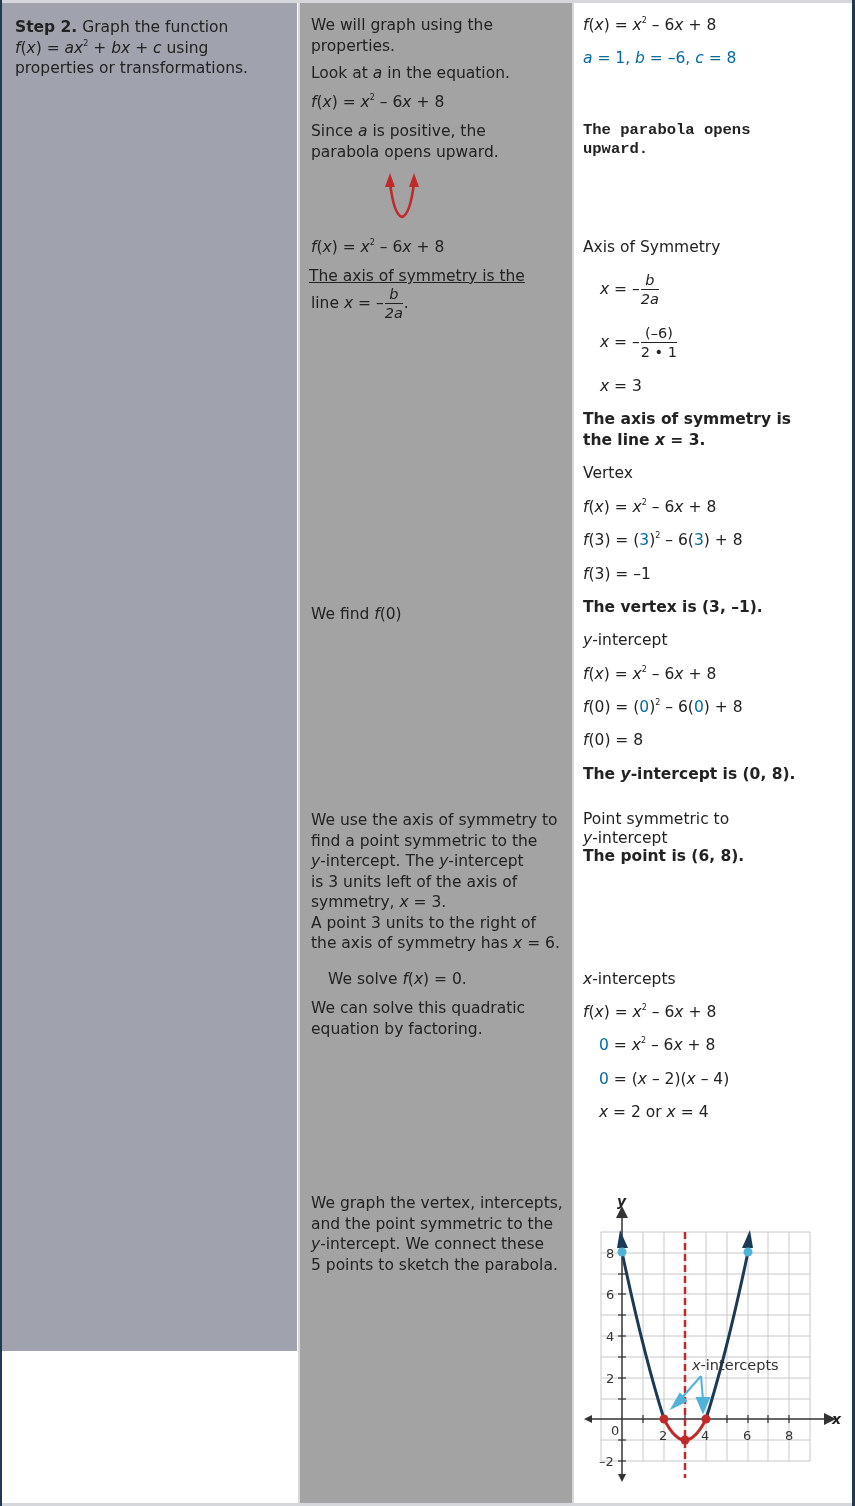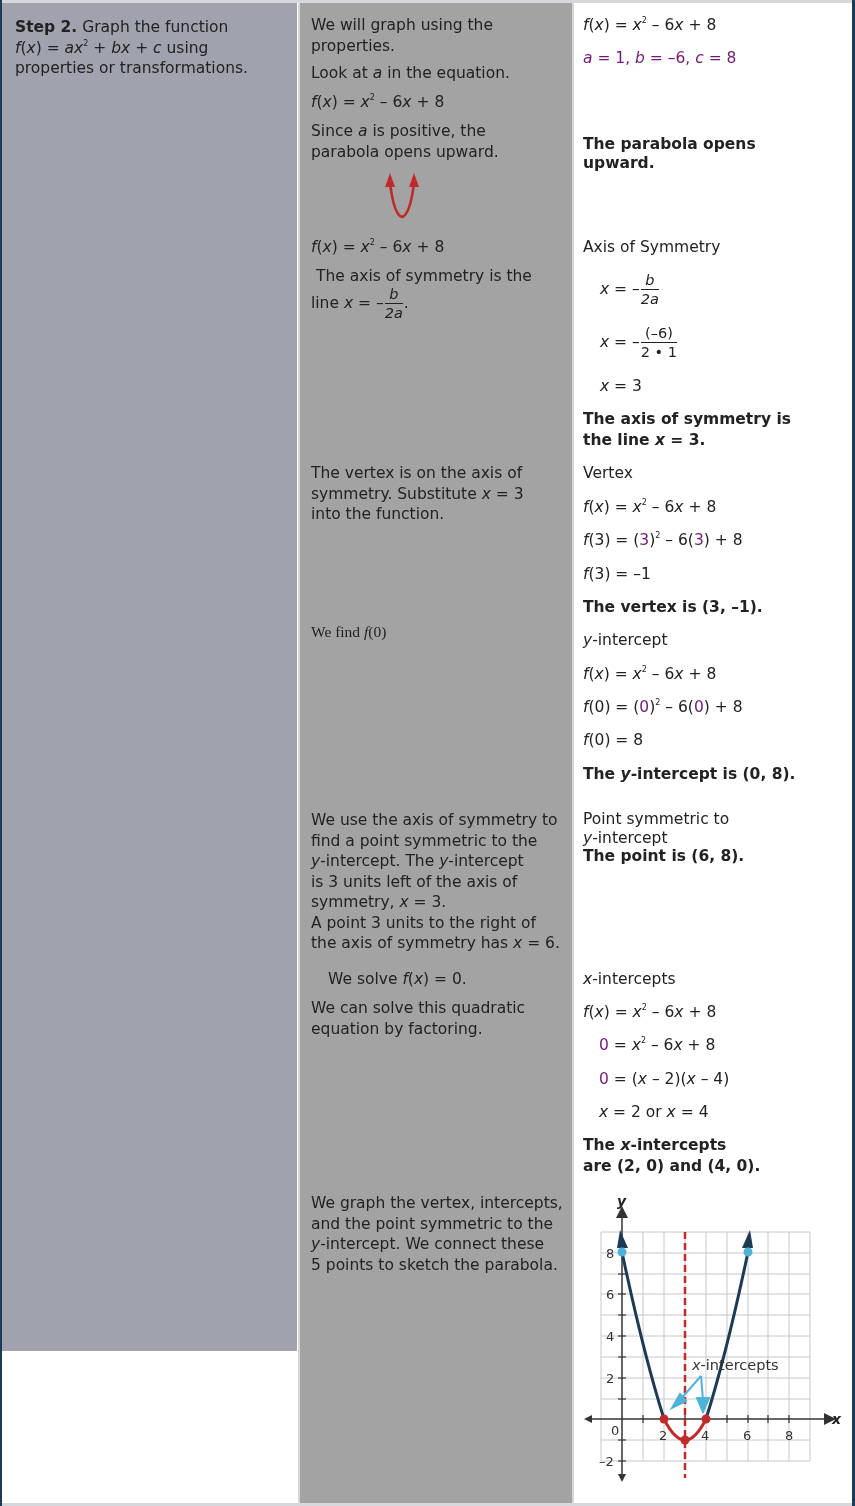--- a/index.html
+++ b/index.html
@@ -10,21 +10,21 @@
   .edge-l{position:absolute;left:0;top:0;width:2px;height:1506px;background:#1f3a52;}
   .edge-r{position:absolute;right:0;top:0;width:3px;height:1506px;background:#1f3a52;}
   .col-left{position:absolute;left:2px;top:3px;width:295px;height:1348px;background:#a0a3ad;}
   .col-mid{position:absolute;left:298px;top:3px;width:272px;height:1500px;background:#a3a3a3;
            border-left:2px solid #d6d7dc;border-right:2px solid #d6d7dc;}
   .col-right{position:absolute;left:574px;top:3px;width:278px;height:1500px;background:#fff;}
   .t{position:absolute;line-height:20.5px;white-space:nowrap;}
   .step{left:13px;top:14px;font-size:15.5px;color:#222;}
   .b{font-weight:bold;}
   .i{font-style:italic;}
-  .red{color:#701a75;}
+  .red{color:#0369a1;}
   sup{font-size:8px;vertical-align:7px;line-height:0;}
   .frac{display:inline-block;vertical-align:middle;text-align:center;margin:0 1px;}
   .frac .num{display:block;border-bottom:1px solid #222;padding:0 2px;line-height:18px;}
   .frac .den{display:block;line-height:18px;}
   svg text{font-family:"DejaVu Sans","Liberation Sans",sans-serif;}
 </style>
 </head>
 <body>
 
 <div class="frame"></div>
@@ -47,42 +47,41 @@
   <div class="t" style="left:11px;top:60px;">Look at <span class="i">a</span> in the equation.</div>
   <div class="t" style="left:11px;top:89px;"><span class="i">f</span>(<span class="i">x</span>) = <span class="i">x</span><sup>2</sup> – 6<span class="i">x</span> + 8</div>
   <div class="t" style="left:11px;top:118px;">Since <span class="i">a</span> is positive, the<br>parabola opens upward.</div>
   <svg style="position:absolute;left:82px;top:168px;" width="40" height="52" viewBox="0 0 40 52">
     <path d="M8 12 Q12 44 20 46 Q28 44 32 12" fill="none" stroke="#c12a2a" stroke-width="2.6"></path>
     <polygon points="3,16 8,2 13,16" fill="#c12a2a"></polygon>
     <polygon points="27,16 32,2 37,16" fill="#c12a2a"></polygon>
   </svg>
 
   <div class="t" style="left:11px;top:234px;"><span class="i">f</span>(<span class="i">x</span>) = <span class="i">x</span><sup>2</sup> – 6<span class="i">x</span> + 8</div>
-  <div class="t" style="left:16px;top:263px;">The axis of symmetry is the</div>
+  <div class="t" style="left:9px;top:263px;text-decoration:underline;">The axis of symmetry is the</div>
   <div class="t" style="left:11px;top:282px;line-height:18px;">line <span class="i">x</span> = –<span class="frac i" style="font-size:14.5px;"><span class="num">b</span><span class="den">2a</span></span>.</div>
 
-  <div class="t" style="left:11px;top:460px;">The vertex is on the axis of<br>symmetry. Substitute <span class="i">x</span> = 3<br>into the function.</div>
-
-  <div class="t" style="left:11px;top:619px;font-family:Liberation Serif, serif;">We find <span class="i">f</span>(0)</div>
+
+  <div class="t" style="left:11px;top:601px;">We find <span class="i">f</span>(0)</div>
 
   <div class="t" style="left:11px;top:807px;">We use the axis of symmetry to<br>find a point symmetric to the<br><span class="i">y</span>-intercept. The <span class="i">y</span>-intercept<br>is 3 units left of the axis of<br>symmetry, <span class="i">x</span> = 3.<br>A point 3 units to the right of<br>the axis of symmetry has <span class="i">x</span> = 6.</div>
 
   <div class="t" style="left:28px;top:966px;">We solve <span class="i">f</span>(<span class="i">x</span>) = 0.</div>
   <div class="t" style="left:11px;top:995px;">
       <div>We can solve this quadratic</div>
       <div>equation by factoring.</div>
     </div>
 
   <div class="t" style="left:11px;top:1190px;">We graph the vertex, intercepts,<br>and the point symmetric to the<br><span class="i">y</span>-intercept. We connect these<br>5 points to sketch the parabola.</div>
 </div>
 
 <div class="col-right">
   <div class="t" style="left:9px;top:12px;"><span class="i">f</span>(<span class="i">x</span>) = <span class="i">x</span><sup>2</sup> – 6<span class="i">x</span> + 8</div>
   <div class="t red" style="left:9px;top:45px;"><span class="i">a</span> = 1, <span class="i">b</span> = –6, <span class="i">c</span> = 8</div>
-  <div class="t b" style="left:9px;top:132px;line-height:19px;">
+  <div class="t b" style="left:9px;top:118px;line-height:19px;font-family:Liberation Mono, monospace;">
       <div>The parabola opens</div>
       <div>upward.</div>
     </div>
 
   <div class="t" style="left:9px;top:234px;">Axis of Symmetry</div>
   <div class="t" style="left:26px;top:268px;line-height:18px;"><span class="i">x</span> = –<span class="frac i" style="font-size:14.5px;"><span class="num">b</span><span class="den">2a</span></span></div>
   <div class="t" style="left:26px;top:321px;line-height:18px;"><span class="i">x</span> = –<span class="frac" style="font-size:14.5px;"><span class="num">(–6)</span><span class="den">2 • 1</span></span></div>
   <div class="t" style="left:26px;top:373px;"><span class="i">x</span> = 3</div>
   <div class="t b" style="left:9px;top:406px;">The axis of symmetry is<br>the line <span class="i">x</span> = 3.</div>
 
@@ -98,21 +97,20 @@
   <div class="t" style="left:9px;top:727px;"><span class="i">f</span>(0) = 8</div>
   <div class="t b" style="left:9px;top:761px;">The <span class="i">y</span>-intercept is (0, 8).</div>
 
   <div class="t" style="left:9px;top:807px;line-height:18.5px;">Point symmetric to<br><span class="i">y</span>-intercept<br><span class="b">The point is (6, 8).</span></div>
 
   <div class="t" style="left:9px;top:966px;"><span class="i">x</span>-intercepts</div>
   <div class="t" style="left:9px;top:999px;"><span class="i">f</span>(<span class="i">x</span>) = <span class="i">x</span><sup>2</sup> – 6<span class="i">x</span> + 8</div>
   <div class="t" style="left:25px;top:1032px;"><span class="red">0</span> = <span class="i">x</span><sup>2</sup> – 6<span class="i">x</span> + 8</div>
   <div class="t" style="left:25px;top:1066px;"><span class="red">0</span> = (<span class="i">x</span> – 2)(<span class="i">x</span> – 4)</div>
   <div class="t" style="left:25px;top:1099px;"><span class="i">x</span> = 2 or <span class="i">x</span> = 4</div>
-  <div class="t b" style="left:9px;top:1132px;">The <span class="i">x</span>-intercepts<br><span>are (2, 0) and (4, 0).</span></div>
 </div>
 
 <svg style="position:absolute;left:575px;top:1185px;" width="275" height="300" viewBox="575 1185 275 300">
   <defs>
     <marker id="ah" markerWidth="8" markerHeight="8" refX="4" refY="4" orient="auto">
       <path d="M0,0 L8,4 L0,8 Z" fill="#333"></path>
     </marker>
   </defs>
 
   <g stroke="#c8c8c8" stroke-width="1">

